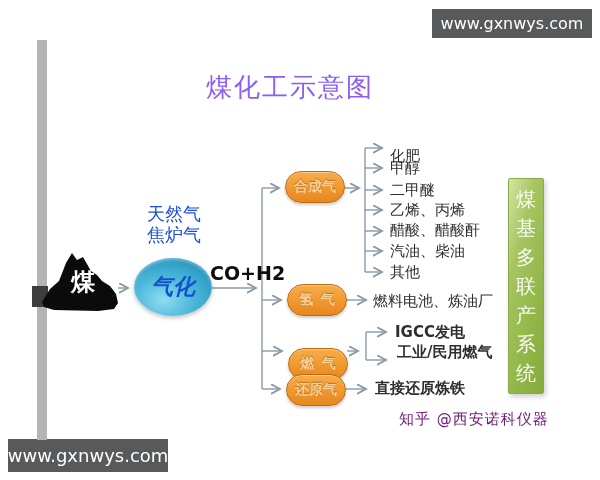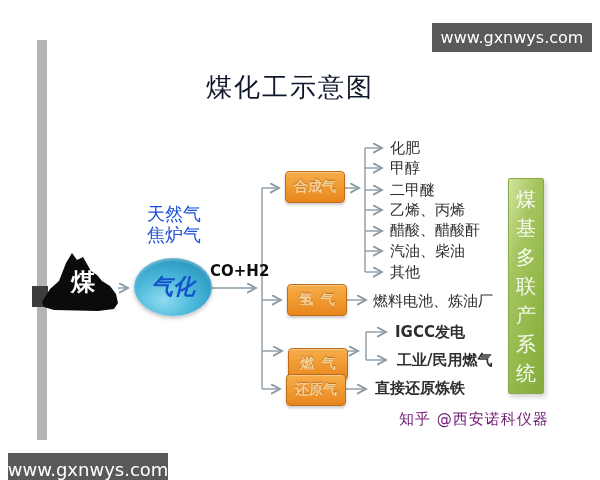--- a/index.html
+++ b/index.html
@@ -1,71 +1,71 @@
 <!DOCTYPE html>
 <html><head>
 <meta charset="utf-8">
 <style>
   html,body{margin:0;padding:0;background:#fff;}
   .stage{position:relative;width:600px;height:480px;background:#fff;overflow:hidden;
          font-family:"DejaVu Sans","Liberation Sans",sans-serif;}
   .abs{position:absolute;}
 
   
-  .wmbar{background:#58595a;color:#fff;display:flex;align-items:center;justify-content:center;margin-top:14px;}
+  .wmbar{background:#58595a;color:#fff;display:flex;align-items:center;justify-content:center;}
   .wmbar.top{left:432px;top:9px;width:160px;height:29px;font-size:16px;}
   .wmbar.bottom{left:8px;top:439px;width:160px;height:33px;font-size:18px;}
 
   
   .vbar{left:37px;top:40px;width:10px;height:400px;background:#b4b4b4;}
   .notch{left:32px;top:286px;width:16px;height:21px;background:#3d3d3d;}
 
   
   .title{left:140px;top:70px;width:300px;text-align:center;font-size:26px;letter-spacing:2px;
-         color:#0f172a;font-family:Liberation Mono, monospace;}
+         color:#8b5cf6;font-family:Liberation Mono, monospace;}
 
   
   .coal{left:40px;top:250px;width:80px;height:64px;}
   .coal svg{position:absolute;left:0;top:0;}
   .coal .glyph{position:absolute;left:28px;top:16px;width:30px;text-align:center;
                color:#fff;font-size:24px;font-weight:bold;}
 
   
   .inputs{left:147px;top:203px;width:70px;font-size:18px;line-height:21px;color:#1d4ed8;}
 
   
   .ellipse{left:134px;top:258px;width:78px;height:58px;border-radius:50%;
            background:radial-gradient(ellipse 90% 90% at 38% 72%, #8edcf0 0%, #49b6d9 45%, #2f9cc4 75%, #1f84ad 100%);
            box-shadow:inset 0 2px 3px rgba(255,255,255,.35), 0 2px 4px rgba(0,0,0,.25);
            display:flex;align-items:center;justify-content:center;}
   .ellipse .lnk{color:#1353c9;font-size:22px;font-weight:bold;
                 font-style:italic;}
 
-  .cohh{left:210px;top:262px;font-size:15px;font-weight:bold;color:#0d0d0d;}
+  .cohh{left:210px;top:262px;font-size:19px;font-weight:bold;color:#0d0d0d;}
 
   
-  .gasbox{width:58px;height:30px;border:1px solid #bf6a14;border-radius:4px;
+  .gasbox{width:58px;height:30px;border:1px solid #bf6a14;border-radius:16px;
           background:linear-gradient(#f6ad4a 0%, #ef9830 55%, #e8861f 100%);
           box-shadow:0 2px 3px rgba(0,0,0,.2), inset 0 1px 0 rgba(255,255,255,.35);
           display:flex;align-items:center;justify-content:center;
           color:#f6cf96;font-size:14px;font-weight:bold;
           text-shadow:0 -1px 1px rgba(150,70,0,.55);}
   .gasbox.sp{letter-spacing:.55em;text-indent:.55em;}
   .b-syngas{left:285px;top:171px;}
   .b-h2{left:287px;top:284px;}
   .b-fuel{left:288px;top:336px;margin-top:12px;}
   .b-red{left:286px;top:374px;}
 
   
   .prod{font-size:15px;color:#2e2e2e;white-space:nowrap;line-height:17px;}
-  .p0{left:390px;top:140px;} .p1{left:390px;top:160px;} .p2{left:390px;top:182px;}
+  .p0{left:390px;top:148px;} .p1{left:390px;top:160px;} .p2{left:390px;top:182px;}
   .p3{left:390px;top:202px;} .p4{left:390px;top:222px;} .p5{left:390px;top:243px;}
   .p6{left:390px;top:264px;}
   .ph0{left:373px;top:293px;}
-  .pf0{left:395px;top:324px;font-weight:bold;} .pf1{left:397px;top:352px;font-weight:bold;}
+  .pf0{left:395px;top:324px;font-weight:bold;} .pf1{left:397px;top:344px;font-weight:bold;}
   .pr0{left:375px;top:380px;font-weight:bold;}
 
   
   .banner{left:508px;top:178px;width:34px;height:214px;border-radius:2px;
           background:linear-gradient(105deg,#d3e59e 0%, #a6c561 30%, #93b84a 65%, #86ab3c 100%);
           border:1px solid #8aa94a;box-shadow:2px 3px 5px rgba(0,0,0,.18);
           display:flex;align-items:center;justify-content:center;
           color:#f7faee;font-size:20px;
           font-family:"DejaVu Serif","Liberation Serif",serif;}
   .banner span{display:block;text-align:center;line-height:29px;}

